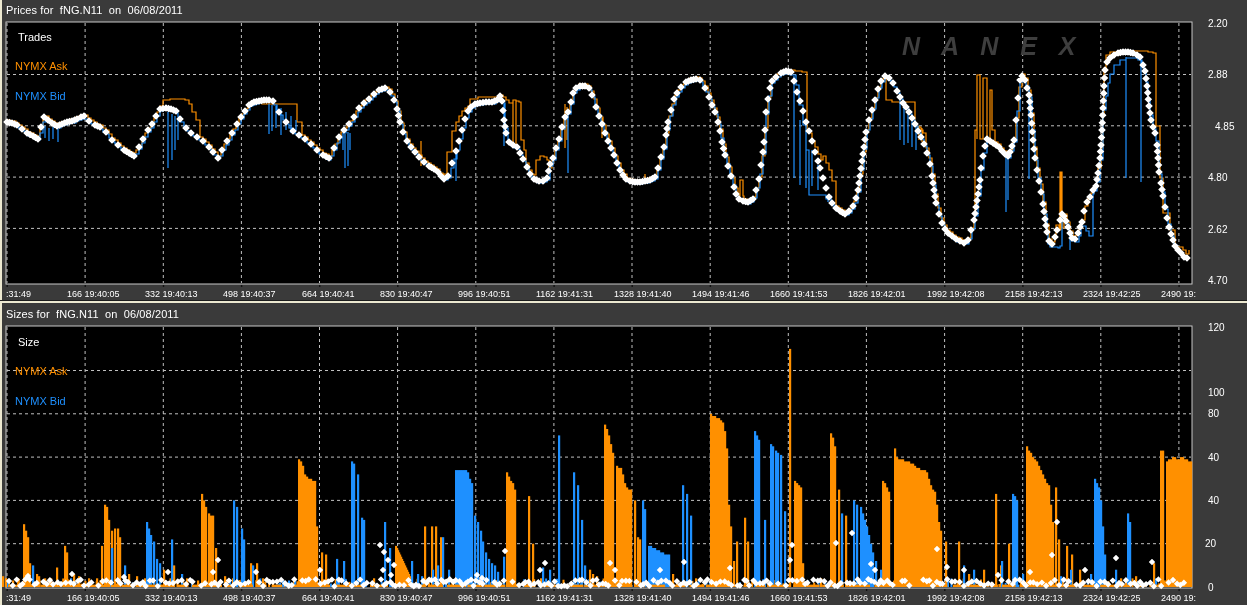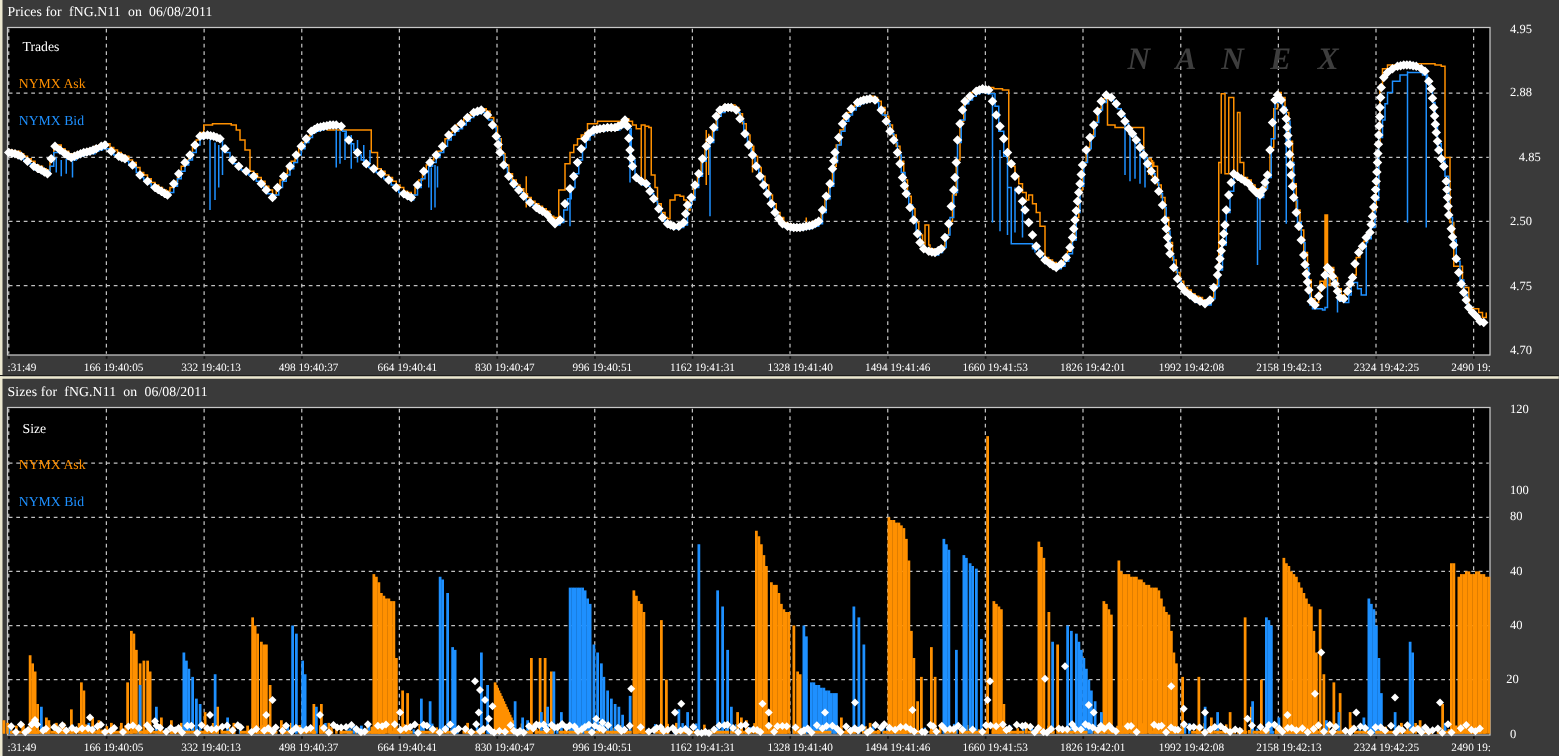--- a/index.html
+++ b/index.html
@@ -1,15 +1,15 @@
 <!DOCTYPE html>
 <html><head><meta charset="utf-8"><style>
 html,body{margin:0;padding:0;width:1247px;height:605px;background:#3a3a3a;overflow:hidden;
 font-family:"Liberation Sans",sans-serif;}
-#all{position:absolute;left:0;top:0;width:1247px;height:506px;font-family:Liberation Serif, serif;}
+#all{position:absolute;left:0;top:0;width:1247px;height:506px;}
 .title{position:absolute;left:6px;color:#fff;font-size:11px;letter-spacing:0.1px;white-space:pre;}
 .xl{position:absolute;color:#fff;font-size:9px;white-space:pre;}
 .yl{position:absolute;color:#fff;font-size:10px;white-space:pre;}
 .lg{font-size:11px;}
 .wm{font-size:25px;font-style:italic;font-weight:bold;fill:#3e3e3e;letter-spacing:7.5px;}
 .gv{stroke:#c0c0c0;stroke-width:1;stroke-dasharray:3,3;}
 .gh{stroke:#c0c0c0;stroke-width:1;stroke-dasharray:3,3;}
 svg{position:absolute;left:0;top:0;overflow:visible;}
 </style></head><body>
 <div id="all">
@@ -771,25 +771,25 @@
     <div class="xl" style="left:458px;top:593px">996 19:40:51</div>
     <div class="xl" style="left:536px;top:593px">1162 19:41:31</div>
     <div class="xl" style="left:614px;top:593px">1328 19:41:40</div>
     <div class="xl" style="left:692px;top:593px">1494 19:41:46</div>
     <div class="xl" style="left:770px;top:593px">1660 19:41:53</div>
     <div class="xl" style="left:848px;top:593px">1826 19:42:01</div>
     <div class="xl" style="left:927px;top:593px">1992 19:42:08</div>
     <div class="xl" style="left:1005px;top:593px">2158 19:42:13</div>
     <div class="xl" style="left:1083px;top:593px">2324 19:42:25</div>
     <div class="xl" style="left:1161px;top:593px">2490 19:</div>
-<div class="yl" style="left:1208px;top:18px">4.95</div>
+<div class="yl" style="left:1208px;top:18px">2.20</div>
     <div class="yl" style="left:1208px;top:69px">2.88</div>
     <div class="yl" style="left:1215px;top:121px">4.85</div>
-    <div class="yl" style="left:1208px;top:172px">2.50</div>
-    <div class="yl" style="left:1208px;top:224px">4.75</div>
+    <div class="yl" style="left:1208px;top:172px">4.80</div>
+    <div class="yl" style="left:1208px;top:224px">2.62</div>
     <div class="yl" style="left:1208px;top:275px">4.70</div>
 <div class="yl" style="left:1208px;top:322px">120</div>
     <div class="yl" style="left:1208px;top:387px">100</div>
     <div class="yl" style="left:1208px;top:408px">80</div>
     <div class="yl" style="left:1208px;top:452px">40</div>
     <div class="yl" style="left:1208px;top:495px">40</div>
     <div class="yl" style="left:1205px;top:538px">20</div>
     <div class="yl" style="left:1208px;top:582px">0</div>
 </div>
 </body></html>

